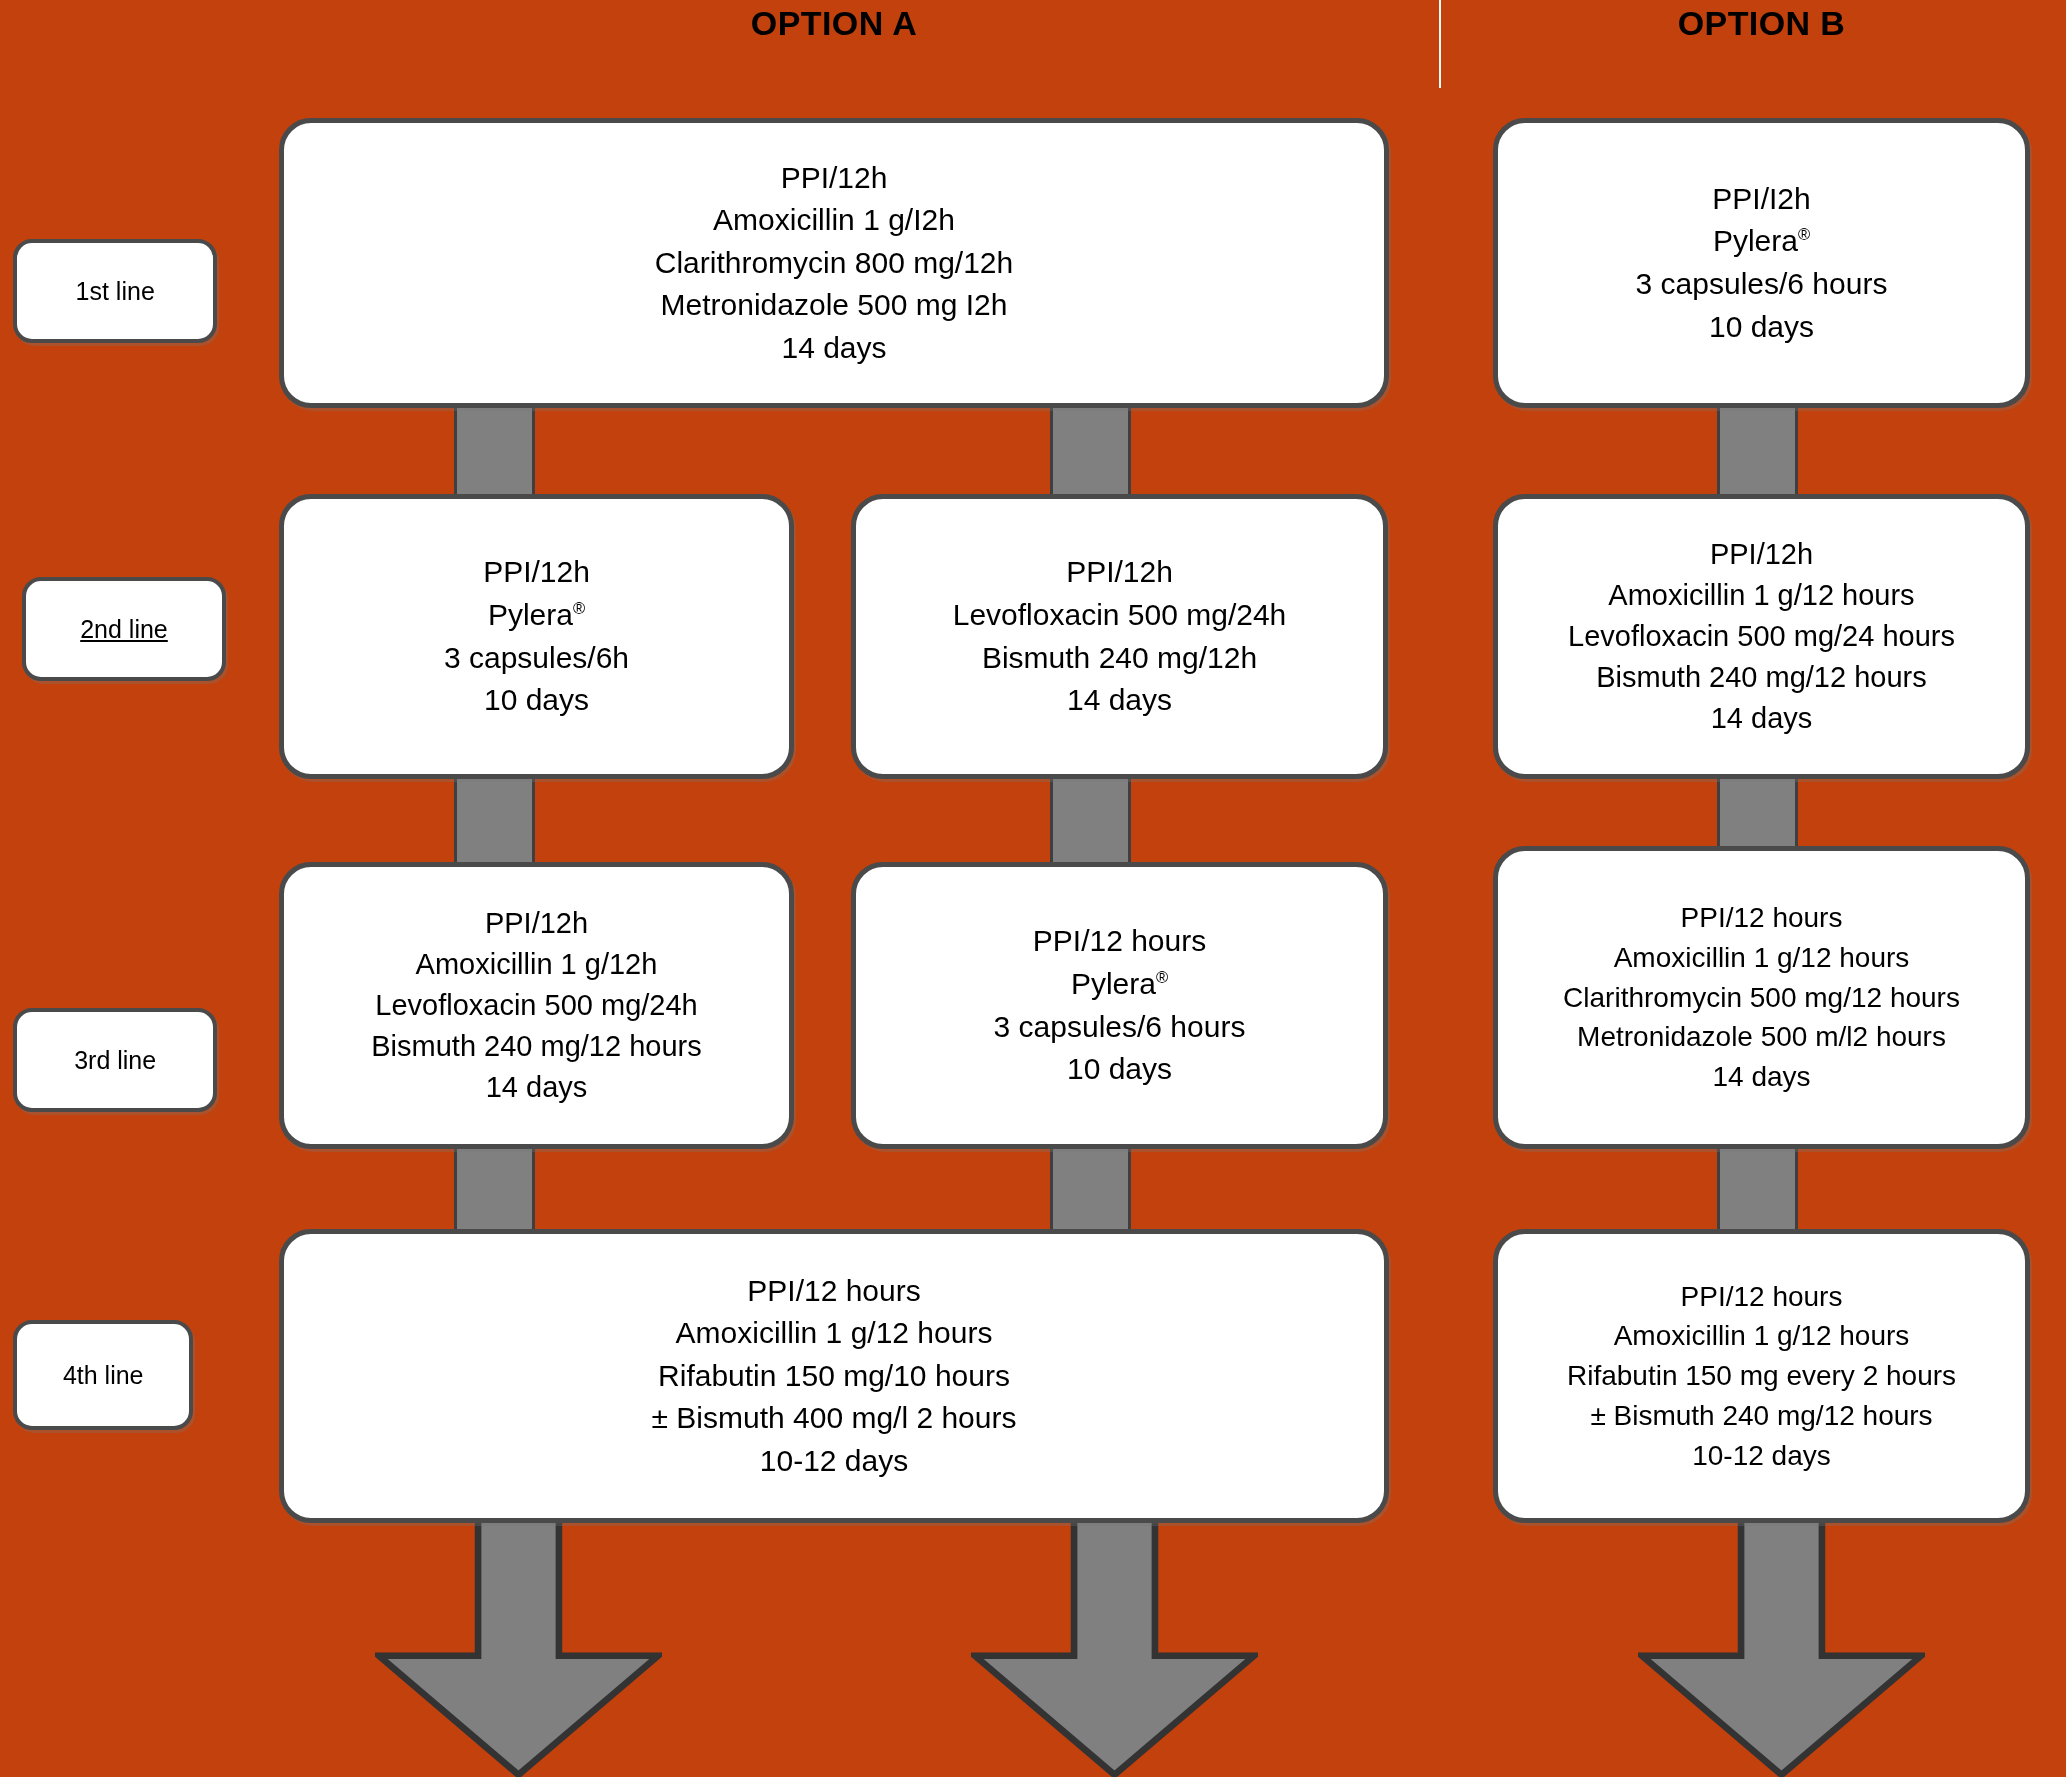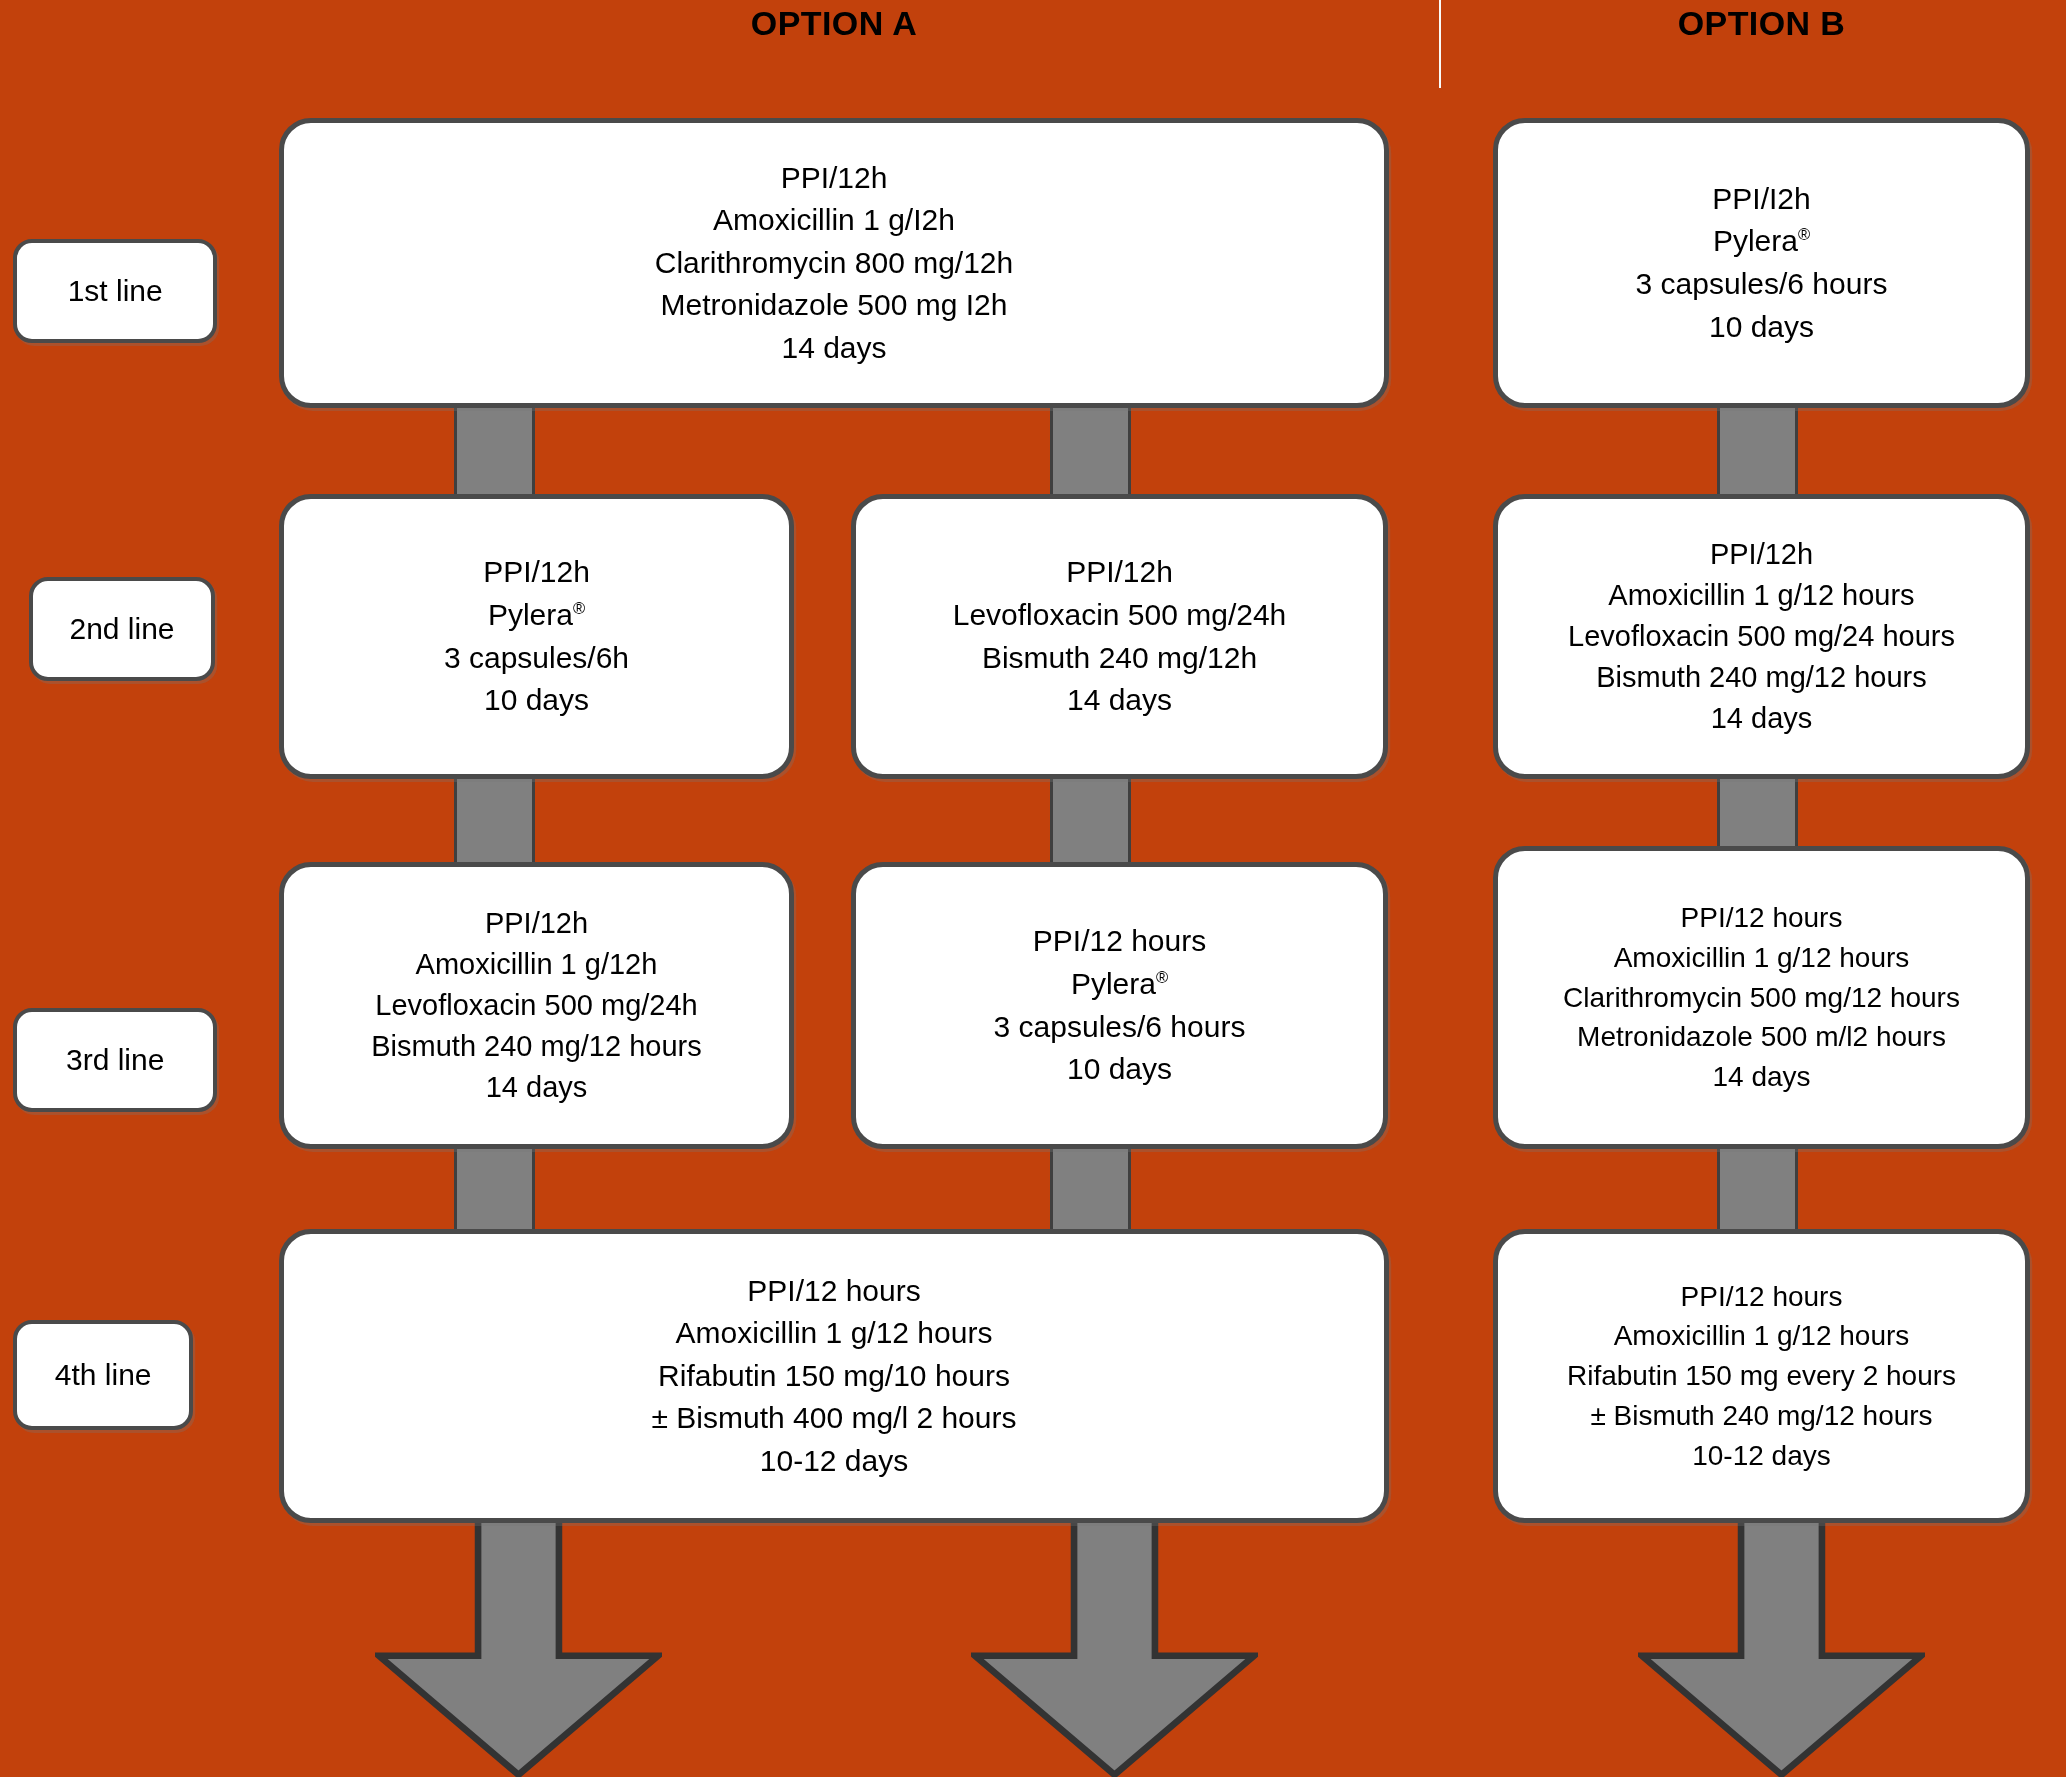--- a/index.html
+++ b/index.html
@@ -58,21 +58,21 @@
 
   
   .line-label {
     position: absolute;
     background: #ffffff;
     border: 4.4px solid #4a4a4a;
     border-radius: 19px;
     display: flex;
     align-items: center;
     justify-content: center;
-    font-size: 30px;
+    font-size: 25px;
     color: #000;
     z-index: 3;
     box-shadow: 2.2px 2.9px 0 rgba(120,120,120,0.30);
   }
 
   
   .connector {
     position: absolute;
     background: #808080;
     border-left: 3.7px solid #3f3f3f;
@@ -92,21 +92,21 @@
   <div class="col-header" style="left:279px; top:3.7px; width:1110px;">OPTION A</div>
 
   <div class="col-header" style="left:1493px; top:3.7px; width:537px;">OPTION B</div>
 
   <div class="divider" style="left:1439px; top:0px; height:88px;"></div>
 
   <div class="line-label" style="left:13.2px; top:239px; width:204px; height:104px;">
     <span>1st line</span>
   </div>
 
-  <div class="line-label" style="left:29px; top:577px; width:186px; height:104px;">
+  <div class="line-label" style="left:22px; top:577px; width:204px; height:104px;text-decoration:underline;">
     <span>2nd line</span>
   </div>
 
   <div class="line-label" style="left:13.2px; top:984px; width:204px; height:104px;margin-top:24px;">
     <span>3rd line</span>
   </div>
 
   <div class="line-label" style="left:13.2px; top:1320px; width:180px; height:110px;">
     <span>4th line</span>
   </div>

